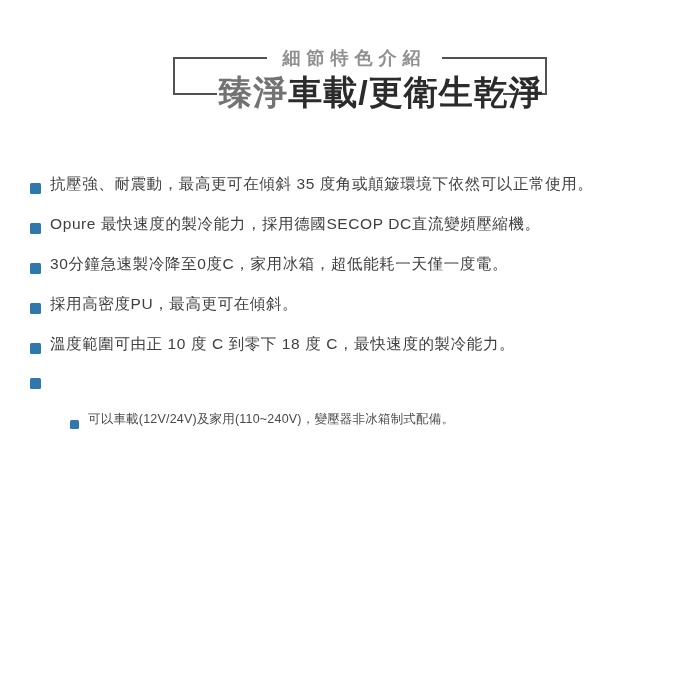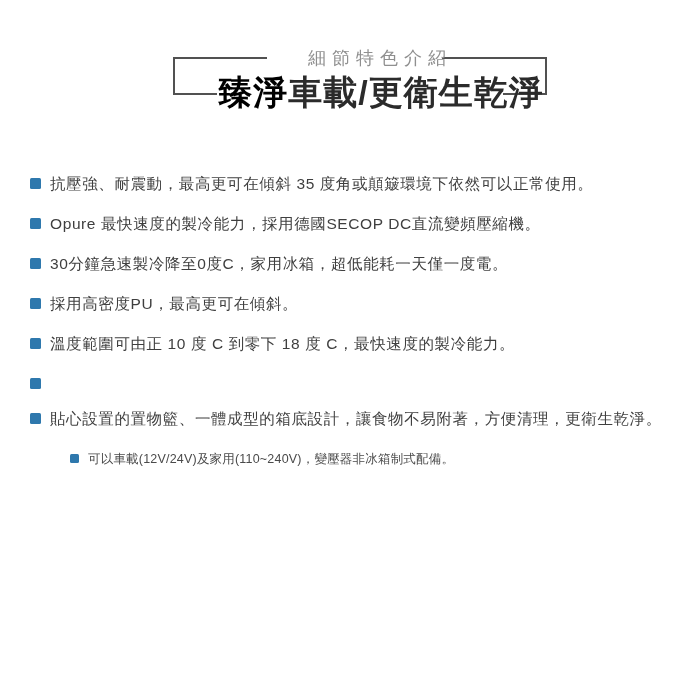--- a/index.html
+++ b/index.html
@@ -17,51 +17,51 @@
   .seg-top-left     { left: 173px; top: 57px; width: 94px;  height: 2px; }
   .seg-top-right    { left: 442px; top: 57px; width: 105px; height: 2px; }
   .seg-left-vert    { left: 173px; top: 57px; width: 2px;   height: 38px; }
   .seg-right-vert   { left: 545px; top: 57px; width: 2px;   height: 38px; }
   .seg-bottom-left  { left: 173px; top: 93px; width: 44px;  height: 2px; }
   .seg-bottom-right { left: 503px; top: 93px; width: 44px;  height: 2px; }
 
   .eyebrow {
     position: absolute;
     top: 46px; left: 257px; width: 195px;
-    text-align: right;
+    text-align: center;
     font-size: 18px;
     letter-spacing: 6px;
     color: #8f8f8f;
-    font-weight: 400;
+    font-weight: 700;
     white-space: nowrap;
   }
   .title {
     position: absolute;
     top: 72px; left: 30px; right: 0;
     margin: 0;
     text-align: center;
     font-size: 34px;
     line-height: 40px;
     letter-spacing: 1px;
     font-weight: 600;
     color: #2b2b2b;
     white-space: nowrap;
   }
-  .title .hl { color: #000000; font-weight: 700; margin-left: 32px; }
+  .title .hl { color: #737373; font-weight: 700; margin-left: 32px; }
 
   
   .features {
     position: absolute;
     top: 174px; left: 30px; right: 18px;
     margin: 0; padding: 0;
     list-style: none;
   }
   .feature {
     display: flex;
-    align-items: flex-start;
+    align-items: flex-end;
     margin-bottom: 20px;
     font-size: 15.5px;
     line-height: 20px;
     letter-spacing: 0.6px;
     font-weight: 500;
     color: #3f3f3f;
     white-space: nowrap;
   }
   .bullet {
     flex: none;
@@ -116,23 +116,19 @@
       <span class="bullet"></span>
       <span>採用高密度PU，最高更可在傾斜。</span>
     </li>
     <li class="feature">
       <span class="bullet"></span>
       <span>溫度範圍可由正 10 度 C 到零下 18 度 C，最快速度的製冷能力。</span>
     </li>
     <li class="feature">
       <span class="bullet"></span>
     </li>
-    <li class="feature">
-      <span class="bullet"></span>
-      <span>貼心設置的置物籃、一體成型的箱底設計，讓食物不易附著，方便清理，更衛生乾淨。</span>
-    </li>
     <li class="feature small">
       <span class="bullet"></span>
       <span>可以車載(12V/24V)及家用(110~240V)，變壓器非冰箱制式配備。</span>
     </li>
   </ul>
 
 </div>
 
 </body></html>

